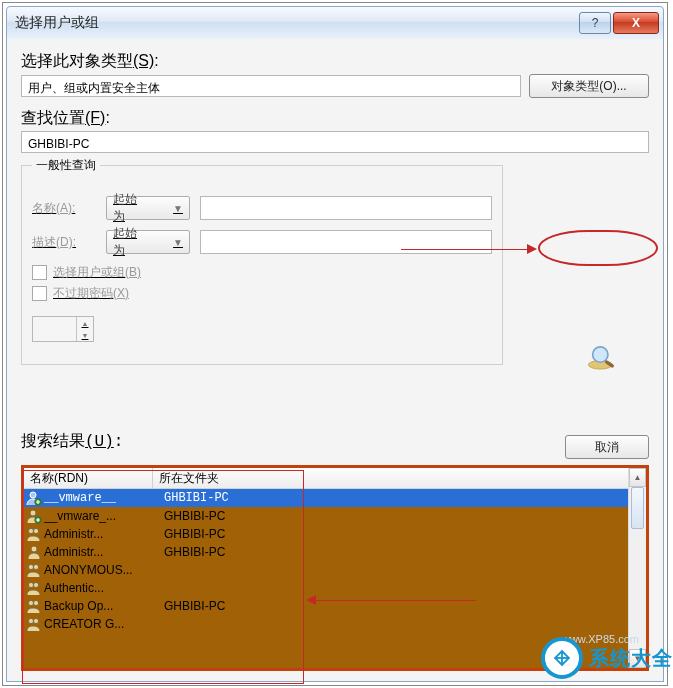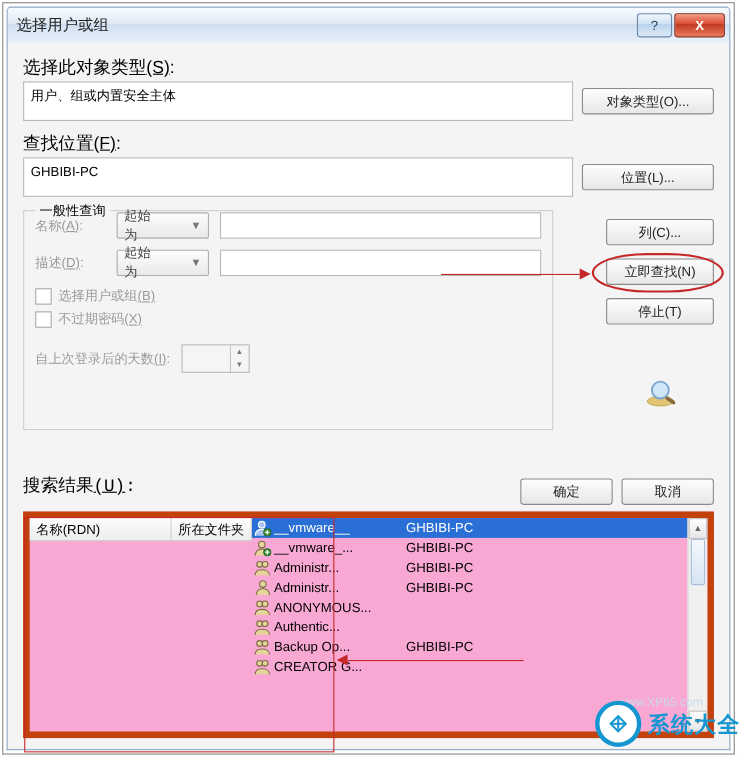--- a/index.html
+++ b/index.html
@@ -71,21 +71,21 @@
     box-sizing: border-box;
   }
   .section-label {
     font-size: 16px;
     margin-bottom: 2px;
   }
   .underline { text-decoration: underline; }
   .txtbox {
     background: #fff;
     border: 1px solid #b8b8b8;
-    height: 36px;
+    height: 22px;
     line-height: 24px;
     padding: 0 6px;
     box-sizing: border-box;
   }
   .row {
     display: flex;
     align-items: center;
     gap: 8px;
   }
   .btn {
@@ -99,21 +99,22 @@
     line-height: 22px;
     text-align: center;
     box-sizing: border-box;
     color: #222;
   }
   
   .fieldset {
     position: relative;
     border: 1px solid #cfcfcf;
     margin-top: 12px;
-    padding: 1px 10px 10px 10px;
+    padding: 30px 10px 10px 10px;
+    text-decoration: underline;
   }
   .fieldset .legend {
     position: absolute;
     top: -9px;
     left: 10px;
     background: #f4f4f4;
     padding: 0 4px;
     font-size: 12px;
   }
   .form-row {
@@ -231,25 +232,25 @@
   .results-label {
     position: absolute;
     left: 14px;
     top: 392px;
     font-size: 16px;
     font-family: Liberation Mono, monospace;
   }
   .results {
     position: absolute;
     left: 14px; right: 14px; top: 426px; bottom: 10px;
-    border: 6px solid #c2410c;
-    background: #f9a8d4;
+    border: 3px solid #c2410c;
+    background: #a16207;
     box-sizing: border-box;
     display: flex;
-    flex-direction: row;
+    flex-direction: column;
   }
   .results-header {
     display: flex;
     height: 20px;
     background: linear-gradient(#fdfdfd,#ededed);
     border-bottom: 1px solid #d0d0d0;
   }
   .results-header > div {
     padding: 2px 6px;
     border-right: 1px solid #d0d0d0;
@@ -265,20 +266,21 @@
   .res-row {
     display: flex;
     align-items: center;
     height: 18px;
     font-size: 12px;
     padding-left: 2px;
   }
   .res-row.selected {
     background: #2a6fd6;
     color: #fff;
+    font-family: Liberation Mono, monospace;
   }
   .res-icon {
     width: 16px; height: 16px;
     margin-right: 2px;
     display: inline-flex;
   }
   .res-name {
     width: 110px;
     overflow: hidden;
     white-space: nowrap;
@@ -362,21 +364,20 @@
     <div class="row">
       <div class="txtbox" style="flex:1">用户、组或内置安全主体</div>
       <div class="btn" style="min-width:120px">对象类型(O)...</div>
     </div>
 
     <div class="section-label" style="margin-top:10px">
       <span>查找位置</span><span class="underline">(F)</span><span>:</span>
     </div>
     <div class="row">
       <div class="txtbox" style="flex:1">GHBIBI-PC</div>
-      <div class="btn" style="min-width:120px">位置(L)...</div>
     </div>
 
     <div class="fieldset" style="width:482px;height:200px;box-sizing:border-box;">
       <div class="legend">一般性查询</div>
 
       <div class="form-row">
         <div class="form-label">
           <span>名称</span><span class="underline">(A)</span><span>:</span>
         </div>
         <div class="combo">
@@ -400,48 +401,39 @@
       <div class="chk-row">
         <div class="chk"></div>
         <span><span>选择用户或组</span><span class="underline">(B)</span></span>
       </div>
       <div class="chk-row">
         <div class="chk"></div>
         <span><span>不过期密码</span><span class="underline">(X)</span></span>
       </div>
 
       <div class="form-row" style="margin-top:14px;">
-        <div style="color:#9a9a9a;margin-right:10px;">
-          <span>自上次登录后的天数</span><span class="underline">(I)</span><span>:</span>
-        </div>
         <div class="spinner">
             <div class="spbtn">
               <div>▲</div>
               <div>▼</div>
             </div>
           </div>
       </div>
     </div>
 
-    <div class="right-col">
-      <div class="btn">列(C)...</div>
-      <div class="btn">立即查找(N)</div>
-      <div class="btn">停止(T)</div>
-    </div>
 
     <div class="magnifier">
       <svg viewBox="0 0 40 32" width="34" height="28">
         <ellipse cx="18" cy="24" rx="14" ry="5" fill="#e2c574" stroke="#bfa24a"></ellipse>
         <circle cx="18" cy="12" r="9" fill="#cfe7f8" stroke="#7aa7ce" stroke-width="2"></circle>
         <rect x="25" y="18" width="12" height="4" rx="2" transform="rotate(35 25 18)" fill="#8a6a3a"></rect>
       </svg>
     </div>
 
     <div class="okcancel">
-      <div class="btn" style="min-width:84px">确定</div>
       <div class="btn" style="min-width:84px">取消</div>
     </div>
 
     <div class="results-label">
       <span>搜索结果</span><span class="underline">(U)</span><span>:</span>
     </div>
 
     <div class="results">
       <div class="results-header">
         <div class="col1">名称(RDN)</div>

